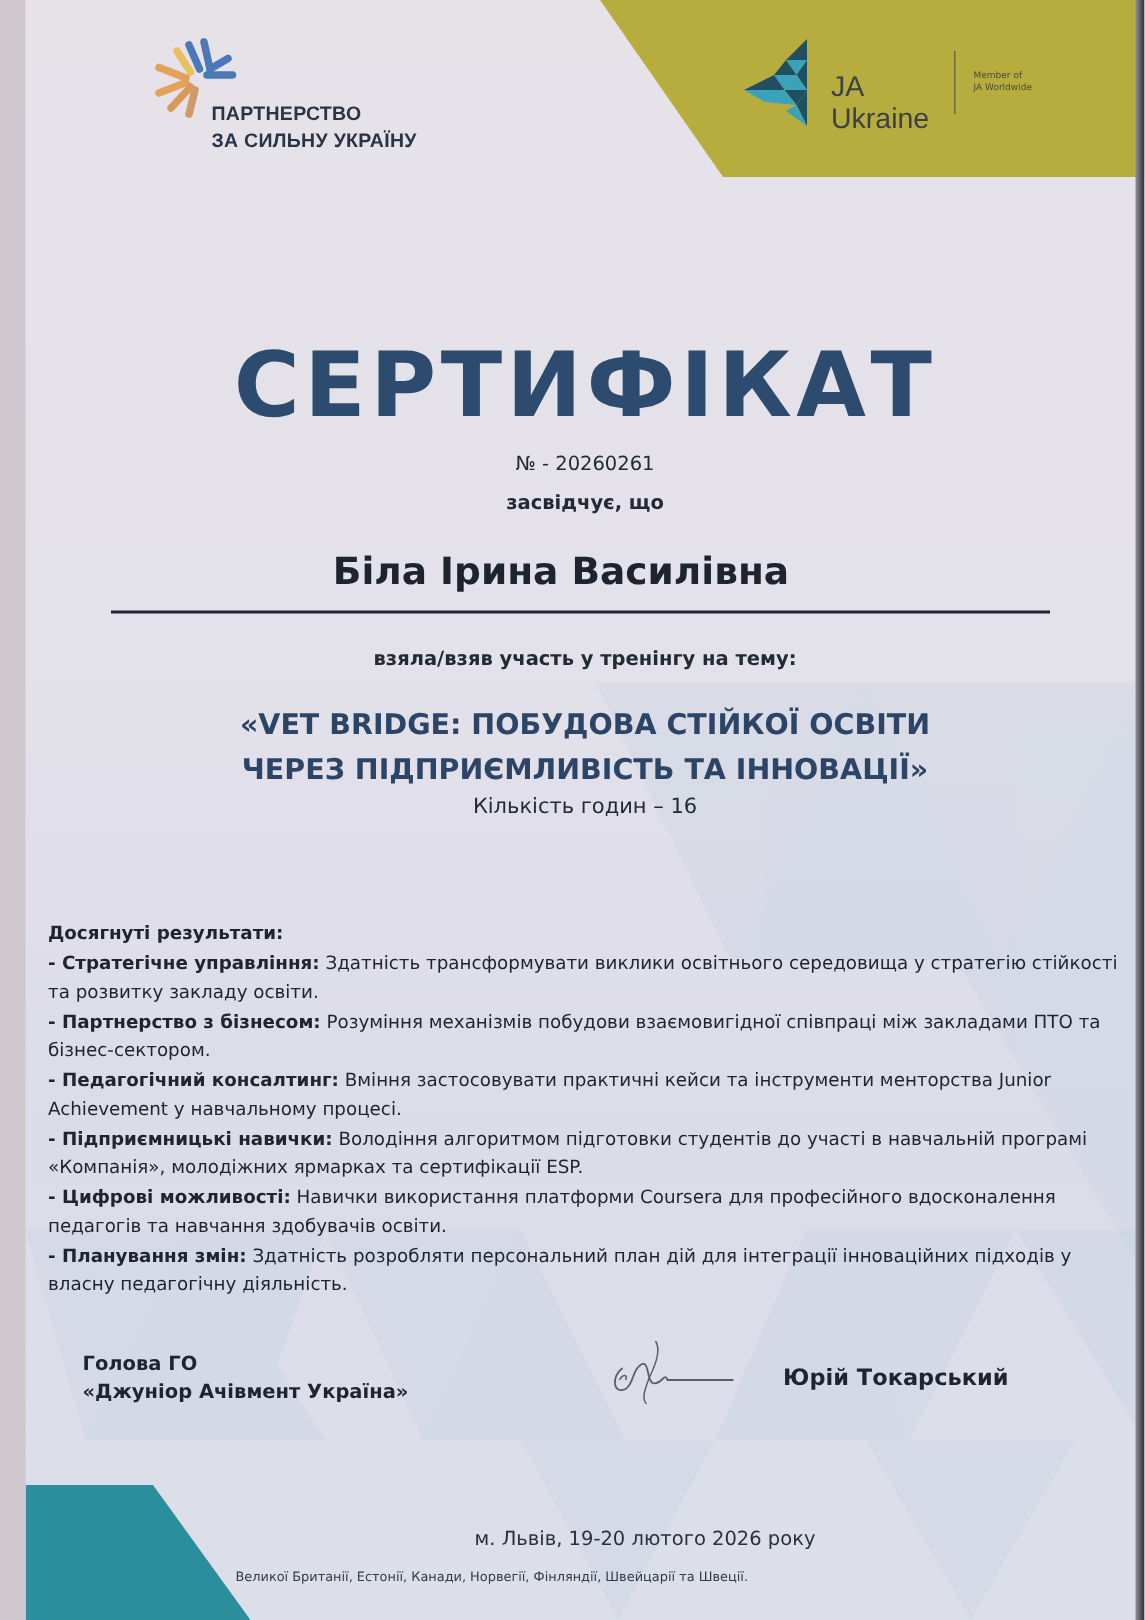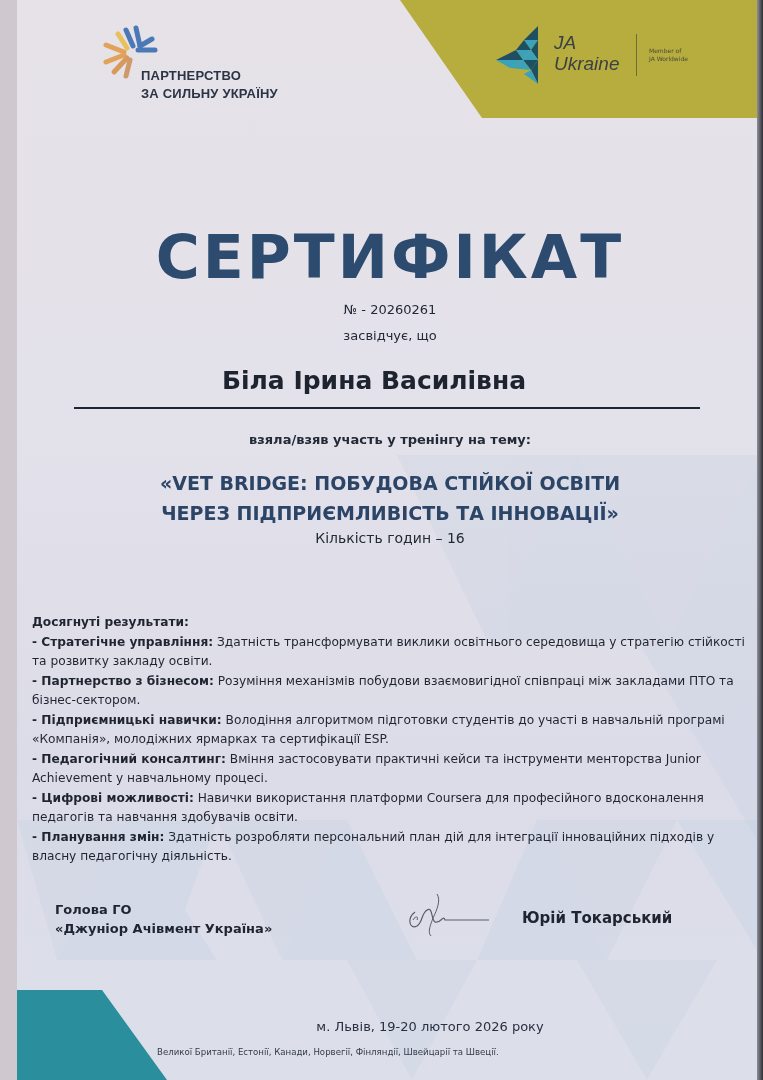--- a/index.html
+++ b/index.html
@@ -16,35 +16,35 @@
   .edge-right {
     position: absolute; right: 0; top: 0; width: 6px; height: 1080px;
     background: linear-gradient(90deg, #8e8f98, #2e2f35);
   }
   
   .tri-bg { position: absolute; left: 0; top: 0; width: 746px; height: 1080px; pointer-events: none; }
 
   
   .ja-band { position: absolute; left: 383px; top: 0; width: 363px; height: 118px; }
   .ja-logo { position: absolute; left: 477px; top: 26px; width: 340px; height: 60px; }
-  .ja-name { position: absolute; left: 537px; top: 32px; color: #3b4145; font-size: 19px; line-height: 21px; font-family: "Liberation Sans", sans-serif; font-style: italic; }
+  .ja-name { position: absolute; left: 537px; top: 48px; color: #3b4145; font-size: 19px; line-height: 21px; font-family: "Liberation Sans", sans-serif; }
   .ja-divider { position: absolute; left: 619px; top: 34px; width: 1px; height: 42px; background: #6d6c3a; }
   .ja-member { position: absolute; left: 632px; top: 47px; color: #4a4a3c; font-size: 6px; line-height: 8px; }
 
   
   .ps-logo { position: absolute; left: 83px; top: 24px; width: 60px; height: 60px; }
   .ps-text { position: absolute; left: 124px; top: 67px; color: #2b3445; font-weight: bold; font-size: 13px; line-height: 18px; font-family: "Liberation Sans", sans-serif; letter-spacing: 0.2px; }
 
   .title {
     position: absolute; left: 0; width: 746px; top: 222px; text-align: center;
     color: #2c4b6e; font-weight: bold; font-size: 60px; letter-spacing: 3px;
     font-family: "DejaVu Sans", sans-serif;
   }
   .num { position: absolute; left: 0; width: 746px; top: 302px; text-align: center; color: #222a36; font-size: 13px; }
-  .certifies { position: absolute; left: 0; width: 746px; top: 328px; text-align: center; color: #222a36; font-size: 13px; font-weight: normal; }
+  .certifies { position: absolute; left: 0; width: 746px; top: 328px; text-align: center; color: #222a36; font-size: 13px; font-weight: bold; }
   .recipient { position: absolute; left: 0; width: 714px; top: 366px; text-align: center; color: #1d2430; font-size: 25px; font-weight: bold; }
   .name-line { position: absolute; left: 57px; top: 407px; width: 626px; height: 2px; background: #1e2633; }
   .took-part { position: absolute; left: 0; width: 746px; top: 432px; text-align: center; color: #222a36; font-size: 13px; font-weight: bold; }
   .topic { position: absolute; left: 0; width: 746px; top: 468px; text-align: center; color: #2c4567; font-size: 19px; font-weight: bold; line-height: 30px; }
   .hours { position: absolute; left: 0; width: 746px; top: 530px; text-align: center; color: #222a36; font-size: 14px; }
 
   .results { position: absolute; left: 15px; top: 585px; width: 720px; color: #1f2430; font-size: 12.2px; line-height: 19.5px; }
   .results .hdr { font-weight: bold; margin-top: 28px; }
   .results .item b { font-weight: bold; }
 
@@ -140,22 +140,22 @@
   <div class="topic">
     <div>«VET BRIDGE: ПОБУДОВА СТІЙКОЇ ОСВІТИ</div>
     <div>ЧЕРЕЗ ПІДПРИЄМЛИВІСТЬ ТА ІННОВАЦІЇ»</div>
   </div>
   <div class="hours">Кількість годин – 16</div>
 
   <div class="results">
     <div class="hdr">Досягнуті результати:</div>
     <div class="item"><b>- Стратегічне управління:</b><span> Здатність трансформувати виклики освітнього середовища у стратегію стійкості та розвитку закладу освіти.</span></div>
     <div class="item"><b>- Партнерство з бізнесом:</b><span> Розуміння механізмів побудови взаємовигідної співпраці між закладами ПТО та бізнес-сектором.</span></div>
+    <div class="item"><b>- Педагогічний консалтинг:</b><span> Вміння застосовувати практичні кейси та інструменти менторства Junior Achievement у навчальному процесі.</span></div>
     <div class="item"><b>- Підприємницькі навички:</b><span> Володіння алгоритмом підготовки студентів до участі в навчальній програмі «Компанія», молодіжних ярмарках та сертифікації ESP.</span></div>
-    <div class="item"><b>- Педагогічний консалтинг:</b><span> Вміння застосовувати практичні кейси та інструменти менторства Junior Achievement у навчальному процесі.</span></div>
     <div class="item"><b>- Цифрові можливості:</b><span> Навички використання платформи Coursera для професійного вдосконалення педагогів та навчання здобувачів освіти.</span></div>
     <div class="item"><b>- Планування змін:</b><span> Здатність розробляти персональний план дій для інтеграції інноваційних підходів у власну педагогічну діяльність.</span></div>
   </div>
 
   <div class="signer-role">
     <div>Голова ГО</div>
     <div>«Джуніор Ачівмент Україна»</div>
   </div>
   <svg class="signature" viewBox="0 0 110 50">
     <path d="M18,22 C10,28 12,40 20,36 C26,32 24,24 30,20 C36,16 34,30 38,32 C44,34 46,24 48,30 L92,30" fill="none" stroke="#5a5e6a" stroke-width="1.2"></path>

